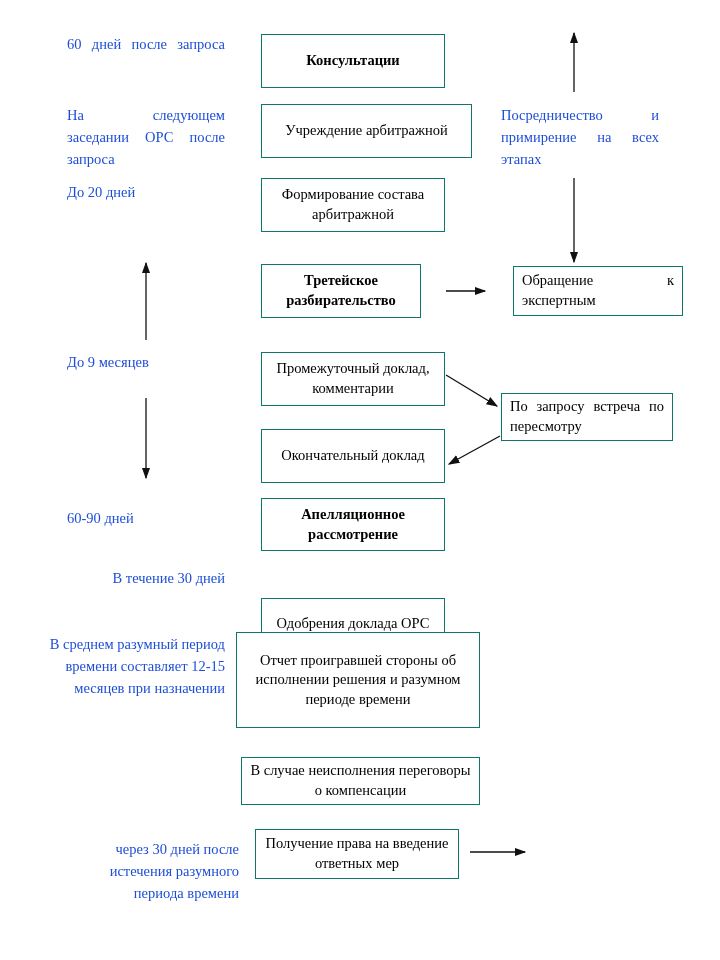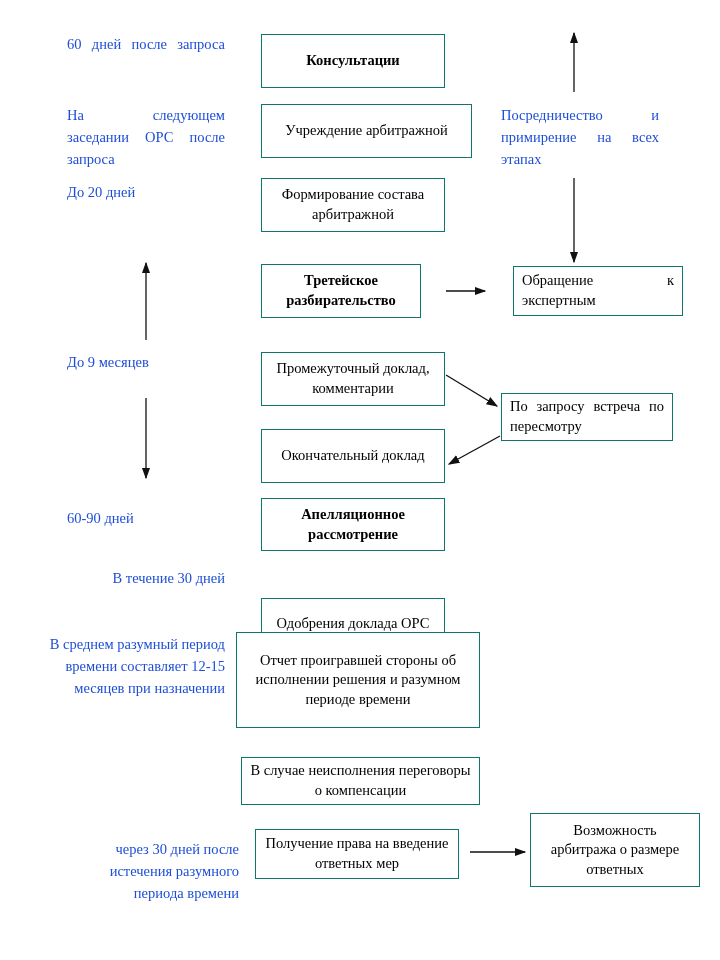--- a/index.html
+++ b/index.html
@@ -145,23 +145,20 @@
   </div>
 
   <div class="node" style="left:241px; top:757px; width:239px; height:48px;">
     <span>В случае неисполнения переговоры о компенсации</span>
   </div>
 
   <div class="node" style="left:255px; top:829px; width:204px; height:50px;">
     <span>Получение права на введение ответных мер</span>
   </div>
 
-  <div class="node" style="left:530px; top:813px; width:170px; height:74px;">
-    <span>Возможность арбитража о размере ответных</span>
-  </div>
 
   <div class="label justify" style="left:67px; top:34px; width:158px;">
     <span>60 дней после запроса</span>
   </div>
 
   <div class="label justify" style="left:67px; top:105px; width:158px;">
     <span>На следующем заседании ОРС после запроса</span>
   </div>
 
   <div class="label right" style="left:67px; top:182px; width:158px;">

